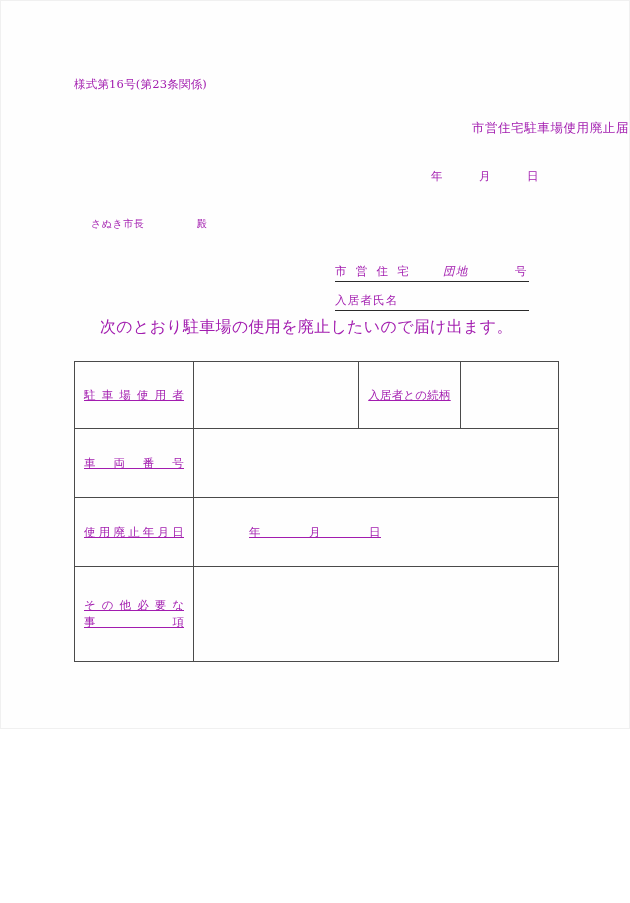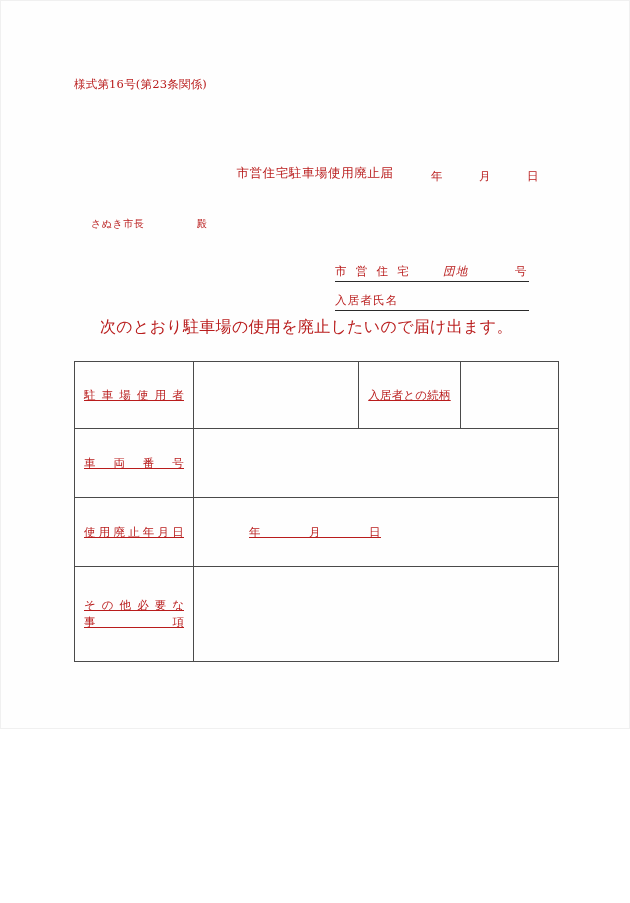--- a/index.html
+++ b/index.html
@@ -9,44 +9,43 @@
   }
 
   .page {
     position: relative;
     width: 630px;
     height: 729px;
     background: #fefefe;
     box-sizing: border-box;
     border: 1px solid #f0f0f0;
     font-family: "DejaVu Serif", "Liberation Serif", serif;
-    color: #b91c1c;
+    color: #a21caf;
     overflow: hidden;
   }
 
   
   .form-number {
     position: absolute;
     left: 73px;
     top: 76px;
     font-size: 11.5px;
     letter-spacing: 0.2px;
     white-space: nowrap;
   }
 
   
   .doc-title {
     position: absolute;
     left: 0;
     right: 0;
     top: 119px;
-    text-align: center;
+    text-align: right;
     font-size: 12.5px;
     letter-spacing: 0.6px;
-    margin-top: 45px;
   }
 
   
   .date-line {
     position: absolute;
     left: 430px;
     top: 168px;
     font-size: 11.5px;
     white-space: pre;
     letter-spacing: 0.5px;

